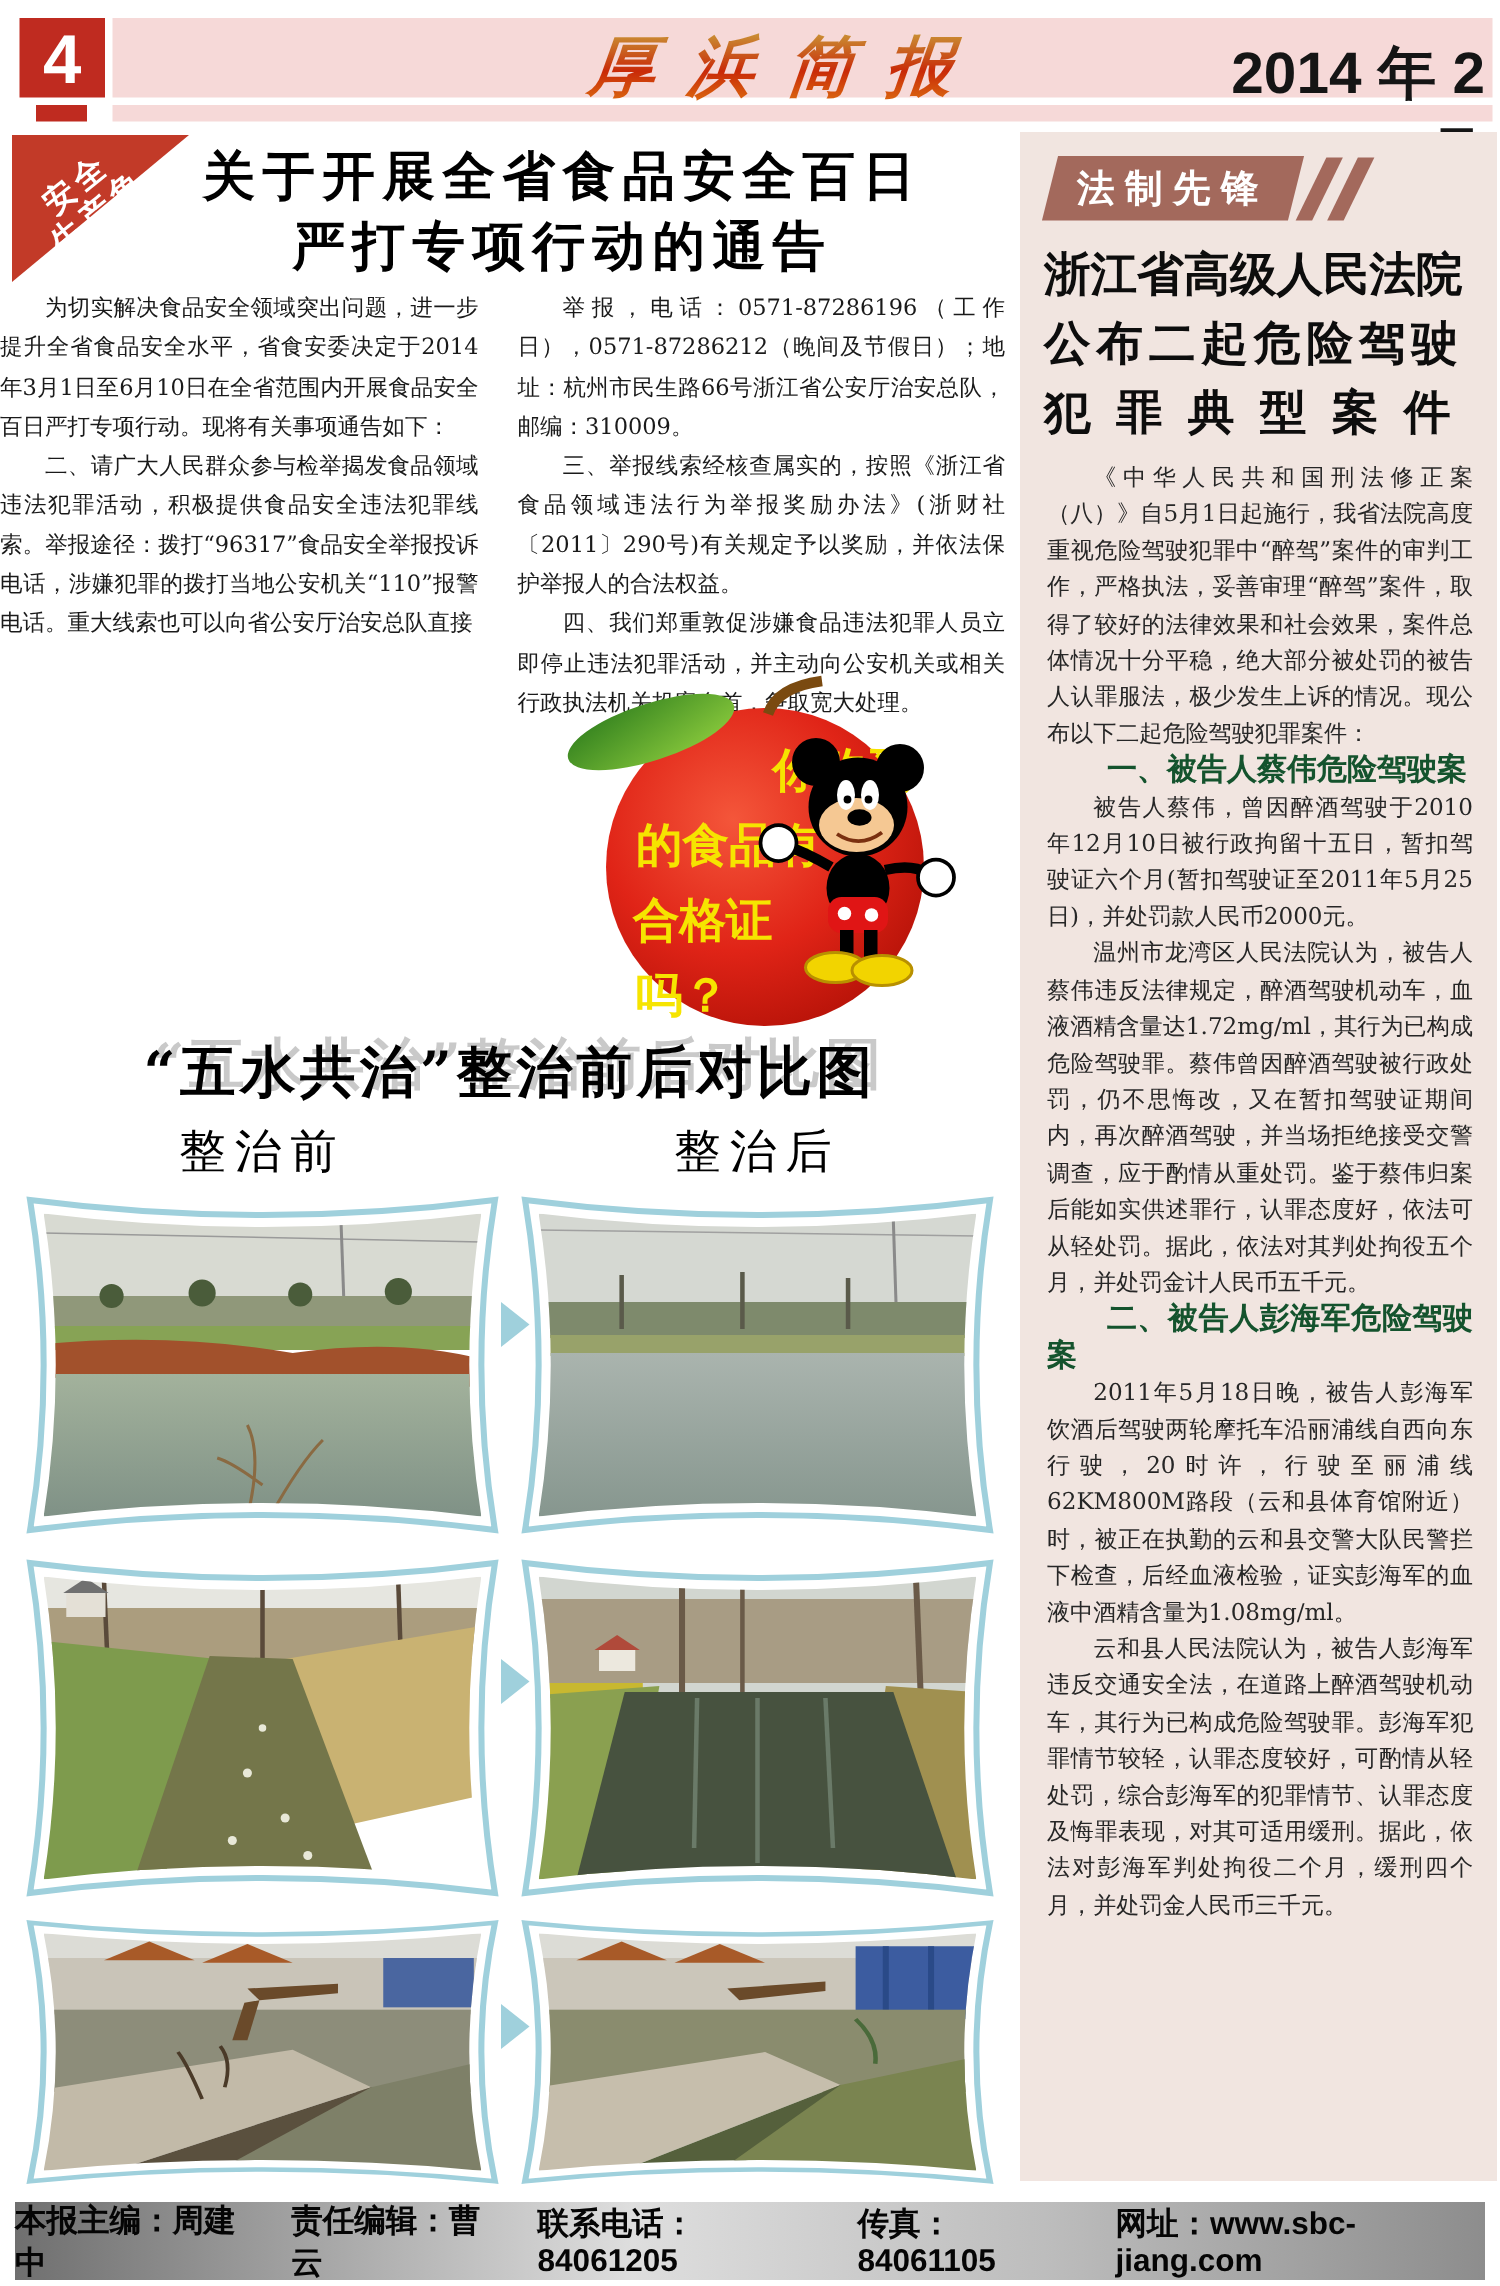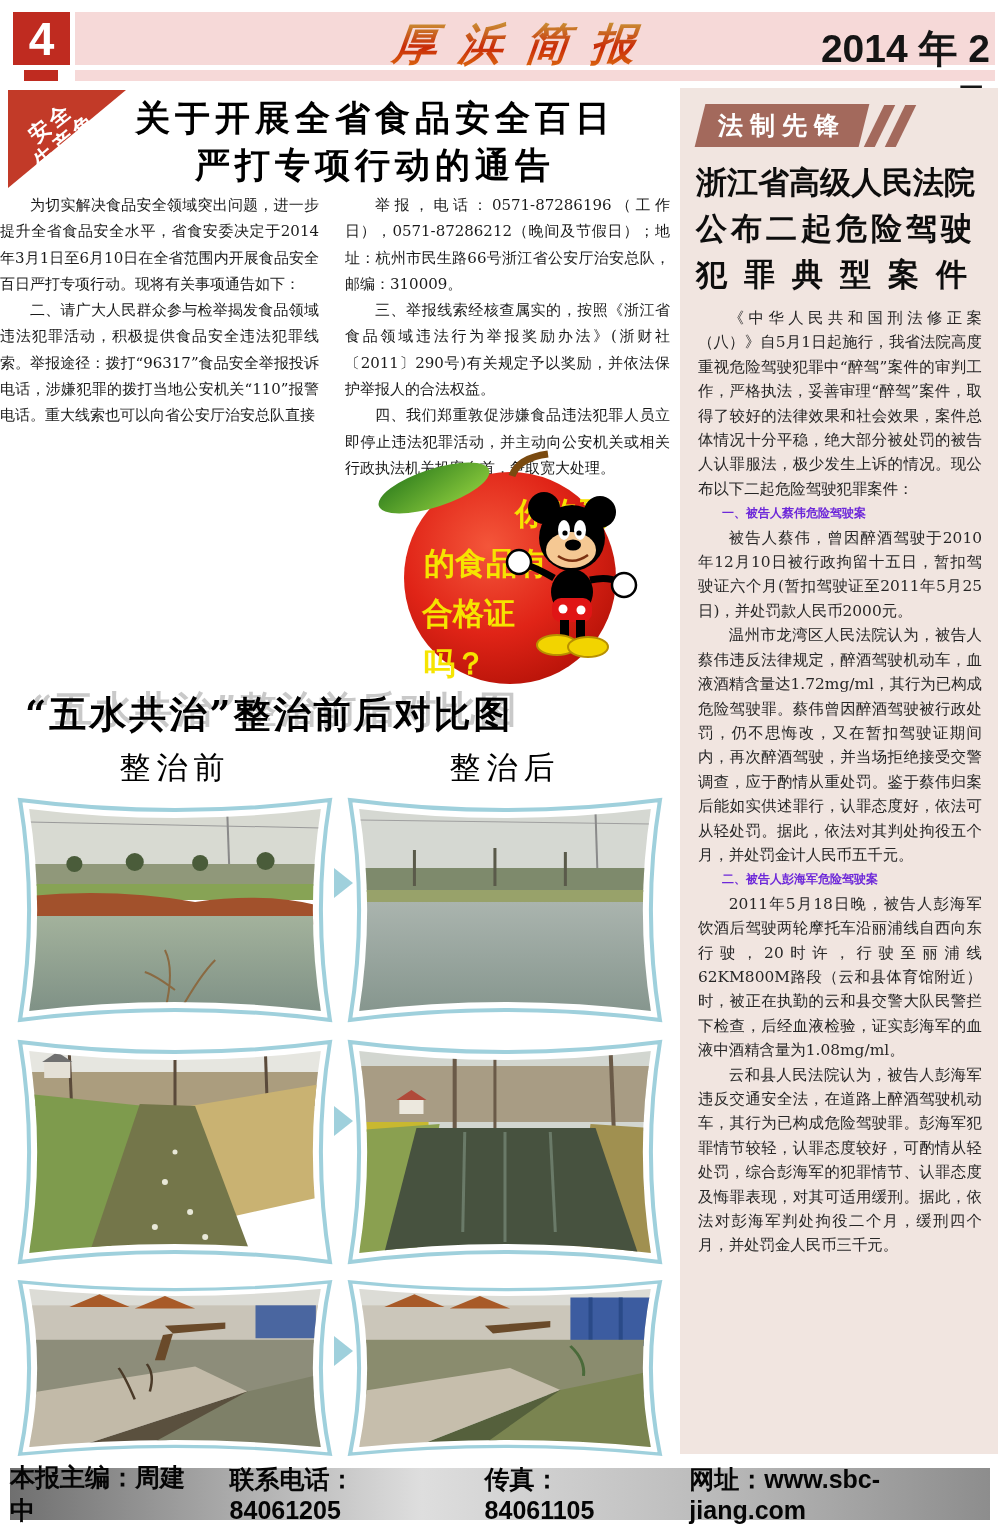--- a/index.html
+++ b/index.html
@@ -33,21 +33,21 @@
                 font-size:35px;font-weight:900;letter-spacing:5px;line-height:47px;color:#000;}
   .textcol{position:absolute;font-size:15px;line-height:26.3px;text-align:justify;color:#1a1a1a;}
   .textcol p{margin:0;text-indent:2em;}
   .col1{left:0;top:192px;width:319px;height:486px;}
   .col2{left:345px;top:192px;width:325px;height:250px;}
 
   
   .poster{position:absolute;left:372px;top:446px;width:300px;height:246px;}
 
   
-  .cmp-title{position:absolute;left:25px;top:690px;width:630px;
+  .cmp-title{position:absolute;left:25px;top:690px;width:630px;text-align:center;
              font-size:37px;font-weight:900;letter-spacing:3px;color:#000;
              text-shadow:6px -5px 0 #c9c9c9;}
   .cmp-label{position:absolute;top:747px;width:240px;text-align:center;
              font-size:31px;font-weight:400;letter-spacing:6px;color:#000;}
   .lbl-before{left:55px;}
   .lbl-after{left:385px;}
   .photo{position:absolute;display:block;}
   .arrow{position:absolute;width:0;height:0;border-left:19px solid #9fd0dc;
          border-top:15px solid transparent;border-bottom:15px solid transparent;}
 
@@ -58,27 +58,27 @@
   .badge span{display:inline-block;transform:skewX(14deg);color:#fff;
               font-family:"Liberation Sans",sans-serif;font-weight:bold;font-size:25px;letter-spacing:7px;}
   .badge-stripe{width:11px;height:42px;background:#a3695c;transform:skewX(-26deg);margin-left:10px;}
   .sb-title{position:absolute;left:16px;top:72px;width:288px;color:#0d0d0d;
             font-family:"Liberation Sans",sans-serif;font-weight:900;font-size:31px;line-height:46px;}
   .sb-title .l2{letter-spacing:4px;}
   .sb-title .l3{letter-spacing:17px;}
   .sb-body{position:absolute;left:18px;top:218px;width:284px;height:1140px;overflow:hidden;
            font-size:15.4px;line-height:24.4px;text-align:justify;color:#262626;}
   .sb-body p{margin:0;text-indent:2em;}
-  .case-h{font-family:"Liberation Sans",sans-serif;font-weight:bold;font-size:12px;color:#6d28d9;}
+  .case-h{font-family:"Liberation Sans",sans-serif;font-weight:bold;font-size:20px;color:#14532d;}
 
   
   .footer{position:absolute;left:10px;top:1468px;width:980px;height:52px;
           background:linear-gradient(90deg,#6f6f6f,#dedede 42%,#bdbdbd 70%,#8d8d8d);
           display:flex;align-items:center;justify-content:center;gap:24px;
-          font-family:"Liberation Sans",sans-serif;font-weight:bold;font-size:25px;color:#050505;}
+          font-family:"Liberation Sans",sans-serif;font-weight:bold;font-size:21px;color:#050505;}
 </style>
 </head>
 <body>
 
 <svg width="0" height="0" style="position:absolute" aria-hidden="true">
   <defs>
     <path id="frameShape" d="M6,10 Q160,30 314,10 Q296,120 314,230 Q160,210 6,230 Q24,120 6,10 Z"></path>
     <clipPath id="photoClip">
         <path d="M15,19 Q160,37 305,19 Q289,120 305,221 Q160,203 15,221 Q31,120 15,19 Z"></path>
       </clipPath>
@@ -301,18 +301,19 @@
       <p>被告人蔡伟，曾因醉酒驾驶于2010年12月10日被行政拘留十五日，暂扣驾驶证六个月(暂扣驾驶证至2011年5月25日)，并处罚款人民币2000元。</p>
       <p>温州市龙湾区人民法院认为，被告人蔡伟违反法律规定，醉酒驾驶机动车，血液酒精含量达1.72mg/ml，其行为已构成危险驾驶罪。蔡伟曾因醉酒驾驶被行政处罚，仍不思悔改，又在暂扣驾驶证期间内，再次醉酒驾驶，并当场拒绝接受交警调查，应于酌情从重处罚。鉴于蔡伟归案后能如实供述罪行，认罪态度好，依法可从轻处罚。据此，依法对其判处拘役五个月，并处罚金计人民币五千元。</p>
       <p class="case-h">二、被告人彭海军危险驾驶案</p>
       <p>2011年5月18日晚，被告人彭海军饮酒后驾驶两轮摩托车沿丽浦线自西向东行驶，20时许，行驶至丽浦线62KM800M路段（云和县体育馆附近）时，被正在执勤的云和县交警大队民警拦下检查，后经血液检验，证实彭海军的血液中酒精含量为1.08mg/ml。</p>
       <p>云和县人民法院认为，被告人彭海军违反交通安全法，在道路上醉酒驾驶机动车，其行为已构成危险驾驶罪。彭海军犯罪情节较轻，认罪态度较好，可酌情从轻处罚，综合彭海军的犯罪情节、认罪态度及悔罪表现，对其可适用缓刑。据此，依法对彭海军判处拘役二个月，缓刑四个月，并处罚金人民币三千元。</p>
     </div>
   </div>
 
   <div class="footer">
     <span>本报主编：周建中</span>
+    <span>责任编辑：曹云</span>
     <span>联系电话：84061205</span>
     <span>传真：84061105</span>
     <span>网址：www.sbc-jiang.com</span>
   </div>
 
 </div>
 
 </body></html>

